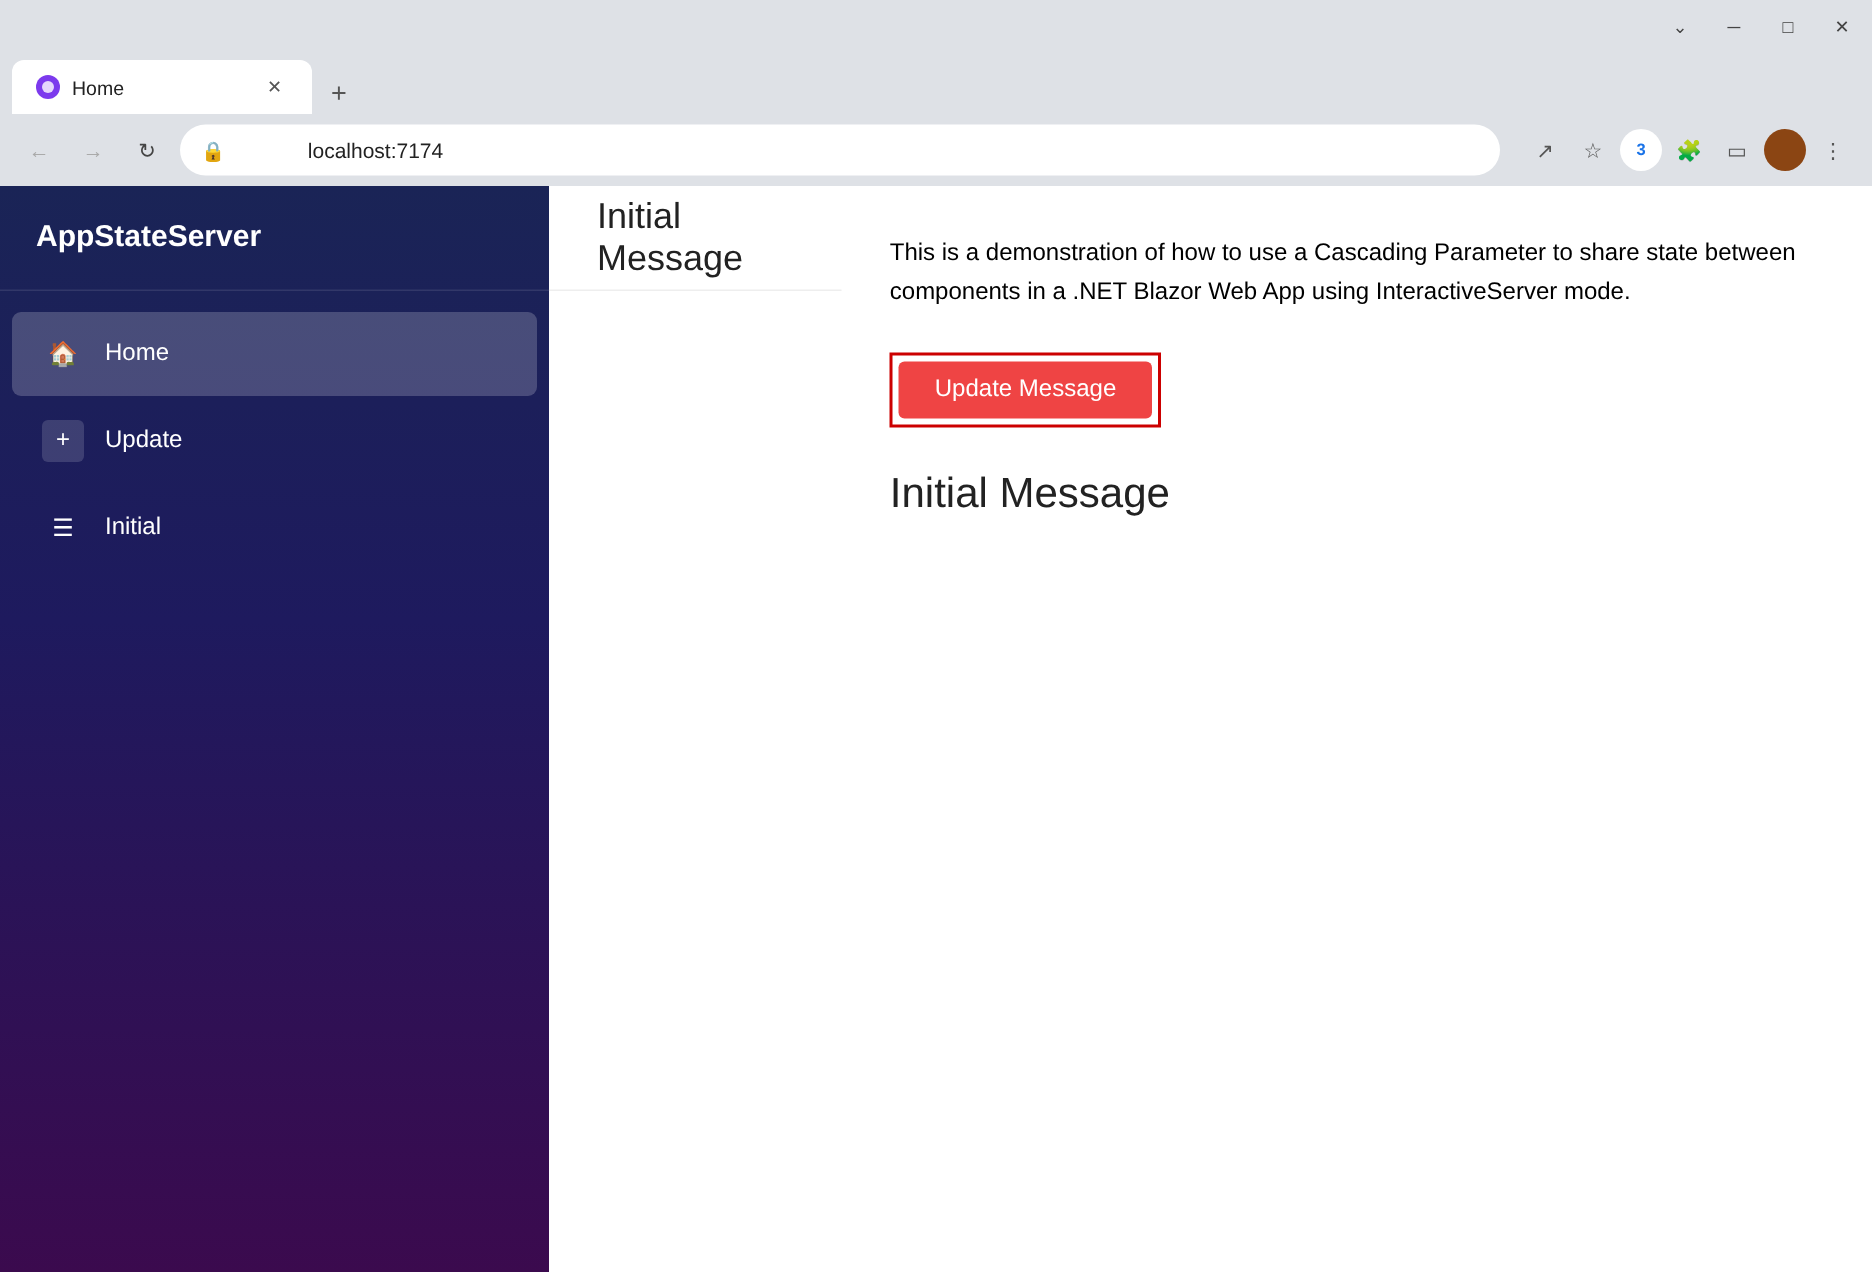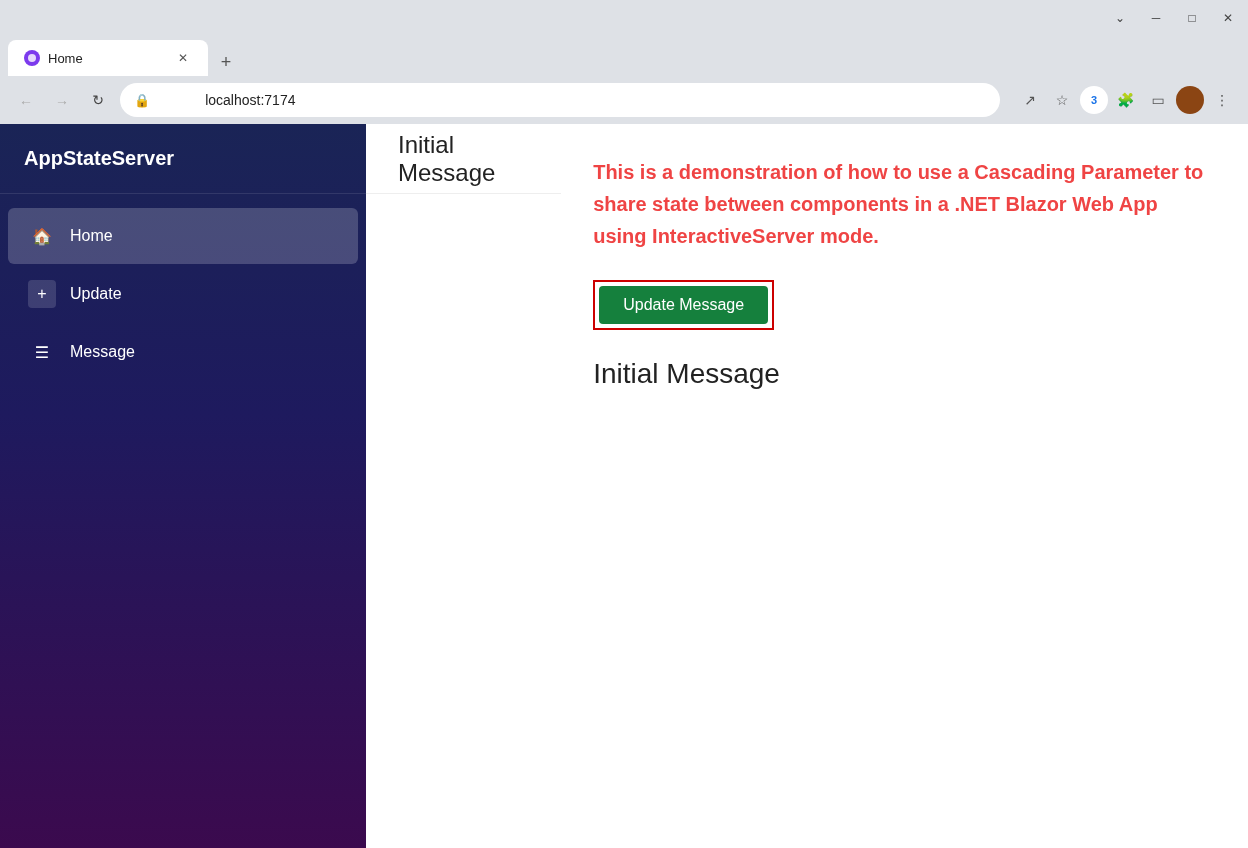--- a/index.html
+++ b/index.html
@@ -240,35 +240,34 @@
     }
     .page-title-header {
       font-size: 24px;
       font-weight: 400;
       color: #222;
     }
     .content-body {
       padding: 32px 32px;
     }
     .description-text {
-      font-size: 20px;
-      color: #ef4444;
+      font-size: 16px;
+      color: #000000;
       line-height: 1.6;
       max-width: 760px;
       margin-bottom: 28px;
-      font-weight: bold;
     }
     .update-btn-wrapper {
       display: inline-block;
       border: 2px solid #cc0000;
       padding: 4px;
       margin-bottom: 28px;
     }
     .update-btn {
-      background: #15803d;
+      background: #ef4444;
       color: white;
       border: none;
       padding: 10px 24px;
       font-size: 16px;
       cursor: pointer;
       border-radius: 4px;
       display: block;
     }
     .message-display {
       font-size: 28px;
@@ -334,21 +333,21 @@
         <span>Home</span>
       </div>
 
       <div class="nav-item">
         <div class="counter-icon-box">+</div>
         <span>Update</span>
       </div>
 
       <div class="nav-item">
         <div class="nav-icon">☰</div>
-        <span>Message</span>
+        <span>Initial</span>
       </div>
     </nav>
   </aside>
 
   <main class="main-content">
     <div class="content-header">
       <h1 class="page-title-header">Initial Message</h1>
     </div>
     <div class="content-body">
       <p class="description-text">This is a demonstration of how to use a Cascading Parameter to share state between components in a .NET Blazor Web App using InteractiveServer mode.</p>

